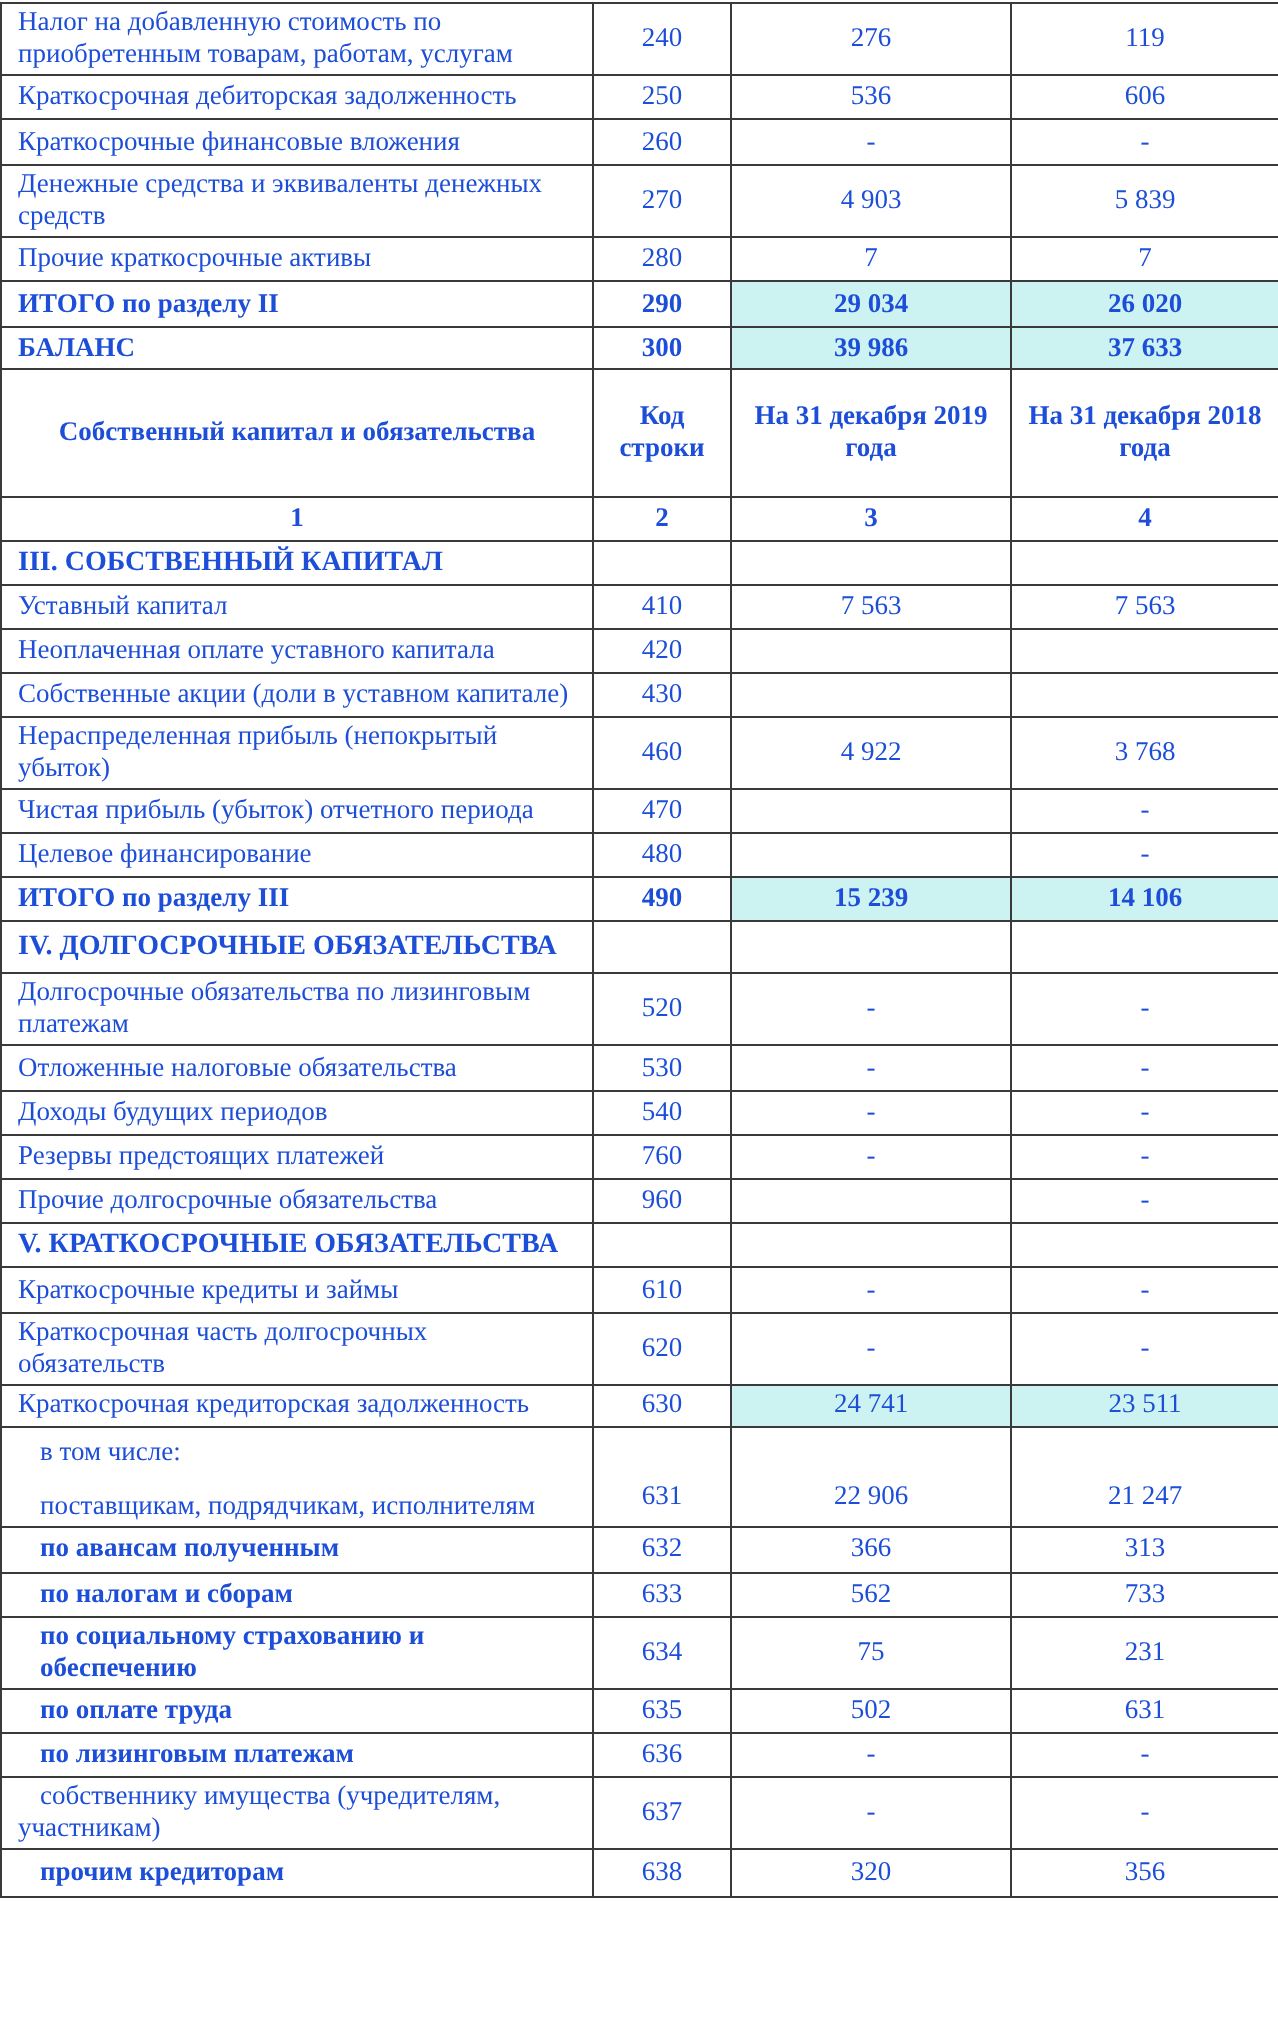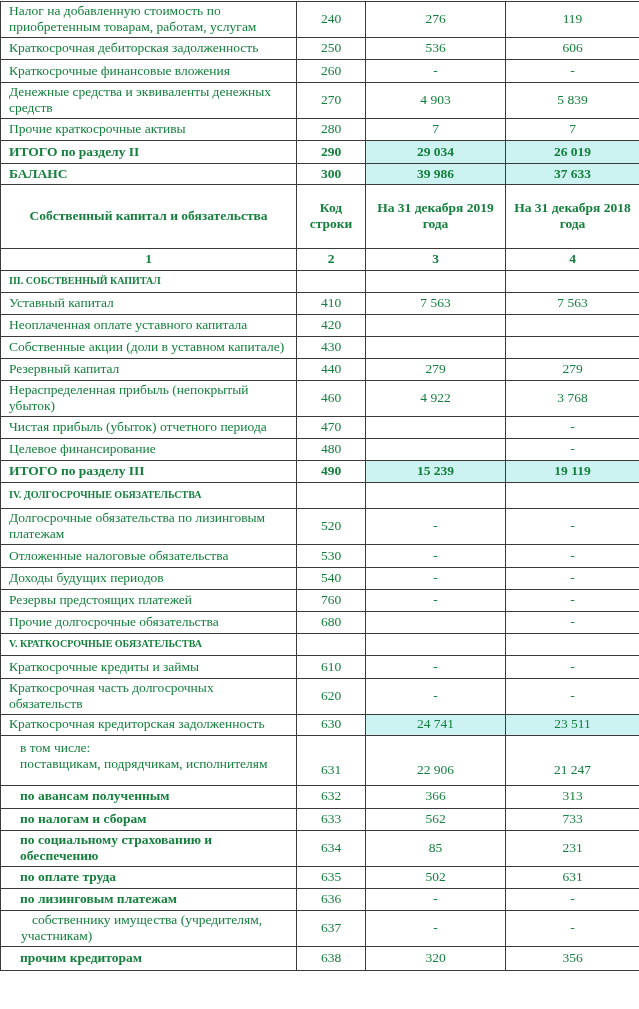--- a/index.html
+++ b/index.html
@@ -1,47 +1,47 @@
 <!DOCTYPE html>
 <html style="--highlight: #ccf2f2; --border: #3a3a3a;"><head>
 <meta charset="utf-8">
 <style>
   html, body { margin: 0; padding: 0; background: #ffffff; }
   #page {
     width: 639px; height: 1009px; overflow: hidden;
     background: #ffffff;
     font-family: "Liberation Serif", "DejaVu Serif", serif;
-    color: #15803d;
+    color: #1d4ed8;
   }
   table.sheet {
     border-collapse: collapse;
     table-layout: fixed;
     width: 639px;
     margin-top: 1px;
   }
   td {
     border: 1.7px solid var(--border, #3a3a3a);
     font-size: 13.5px;
     line-height: 1.22;
     padding: 1px 4px;
     vertical-align: middle;
     overflow: hidden;
   }
   td.name { text-align: left; padding-left: 8px; padding-right: 6px; }
   td.c { text-align: center; }
   .b { font-weight: bold; }
   .hl { background: var(--highlight, #ccf2f2); }
   td.ind { padding-left: 19px; font-weight: bold; }
-  td.hang { padding-left: 20px; text-indent: 11px; margin-left: 12px; }
-  tr.sec td.name { font-weight: bold; font-size: 10px; margin-left: 28px; }
+  td.hang { padding-left: 8px; text-indent: 11px; margin-left: 12px; }
+  tr.sec td.name { font-weight: bold; font-size: 14px; margin-left: 28px; }
   tr.headrow td { font-weight: bold; text-align: center; }
   td.vt { vertical-align: top; padding-top: 4px; }
   td.vb { vertical-align: bottom; padding-bottom: 6px; }
   .subline { padding-left: 11px; }
-  .subline.first { }
+  .subline.first { margin-bottom: 11px; }
 </style>
 </head>
 <body>
 
 <div id="page">
 <table class="sheet">
   <colgroup>
     <col style="width:296px">
         <col style="width:69px">
         <col style="width:140px">
@@ -75,21 +75,21 @@
     <tr style="height:22px">
       <td class="name">Прочие краткосрочные активы</td>
       <td class="c">280</td>
       <td class="c">7</td>
       <td class="c">7</td>
     </tr>
     <tr style="height:23px">
       <td class="name b">ИТОГО по разделу II</td>
       <td class="c b">290</td>
       <td class="c b hl">29 034</td>
-      <td class="c b hl">26 019</td>
+      <td class="c b hl">26 020</td>
     </tr>
     <tr style="height:21px">
       <td class="name b">БАЛАНС</td>
       <td class="c b">300</td>
       <td class="c b hl">39 986</td>
       <td class="c b hl">37 633</td>
     </tr>
     <tr class="headrow" style="height:64px">
       <td>Собственный капитал и обязательства</td>
       <td>Код строки</td>
@@ -119,26 +119,20 @@
       <td class="c">420</td>
       <td class="c"></td>
       <td class="c"></td>
     </tr>
     <tr style="height:22px">
       <td class="name">Собственные акции (доли в уставном капитале)</td>
       <td class="c">430</td>
       <td class="c"></td>
       <td class="c"></td>
     </tr>
-    <tr style="height:22px">
-      <td class="name">Резервный капитал</td>
-      <td class="c">440</td>
-      <td class="c">279</td>
-      <td class="c">279</td>
-    </tr>
     <tr style="height:33px">
       <td class="name">Нераспределенная прибыль (непокрытый убыток)</td>
       <td class="c">460</td>
       <td class="c">4 922</td>
       <td class="c">3 768</td>
     </tr>
     <tr style="height:22px">
       <td class="name">Чистая прибыль (убыток) отчетного периода</td>
       <td class="c">470</td>
       <td class="c"></td>
@@ -147,21 +141,21 @@
     <tr style="height:22px">
       <td class="name">Целевое финансирование</td>
       <td class="c">480</td>
       <td class="c"></td>
       <td class="c">-</td>
     </tr>
     <tr style="height:22px">
       <td class="name b">ИТОГО по разделу III</td>
       <td class="c b">490</td>
       <td class="c b hl">15 239</td>
-      <td class="c b hl">19 119</td>
+      <td class="c b hl">14 106</td>
     </tr>
     <tr class="sec" style="height:26px">
       <td class="name">IV. ДОЛГОСРОЧНЫЕ ОБЯЗАТЕЛЬСТВА</td>
       <td class="c"></td>
       <td class="c"></td>
       <td class="c"></td>
     </tr>
     <tr style="height:33px">
       <td class="name">Долгосрочные обязательства по лизинговым платежам</td>
       <td class="c">520</td>
@@ -181,21 +175,21 @@
       <td class="c">-</td>
     </tr>
     <tr style="height:22px">
       <td class="name">Резервы предстоящих платежей</td>
       <td class="c">760</td>
       <td class="c">-</td>
       <td class="c">-</td>
     </tr>
     <tr style="height:22px">
       <td class="name">Прочие долгосрочные обязательства</td>
-      <td class="c">680</td>
+      <td class="c">960</td>
       <td class="c"></td>
       <td class="c">-</td>
     </tr>
     <tr class="sec" style="height:22px">
       <td class="name">V. КРАТКОСРОЧНЫЕ ОБЯЗАТЕЛЬСТВА</td>
       <td class="c"></td>
       <td class="c"></td>
       <td class="c"></td>
     </tr>
     <tr style="height:23px">
@@ -233,21 +227,21 @@
     </tr>
     <tr style="height:22px">
       <td class="name ind">по налогам и сборам</td>
       <td class="c">633</td>
       <td class="c">562</td>
       <td class="c">733</td>
     </tr>
     <tr style="height:22px">
       <td class="name ind">по социальному страхованию и обеспечению</td>
       <td class="c">634</td>
-      <td class="c">85</td>
+      <td class="c">75</td>
       <td class="c">231</td>
     </tr>
     <tr style="height:22px">
       <td class="name ind">по оплате труда</td>
       <td class="c">635</td>
       <td class="c">502</td>
       <td class="c">631</td>
     </tr>
     <tr style="height:22px">
       <td class="name ind">по лизинговым платежам</td>

